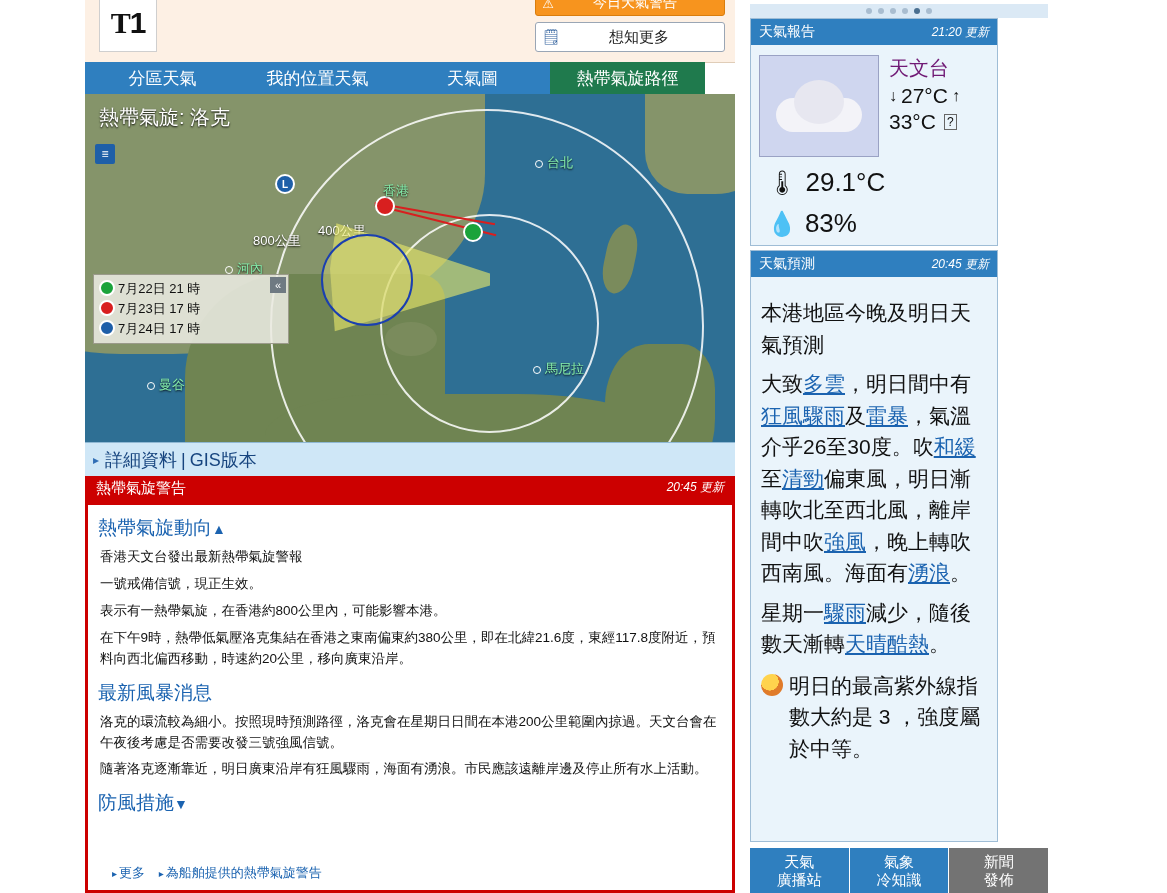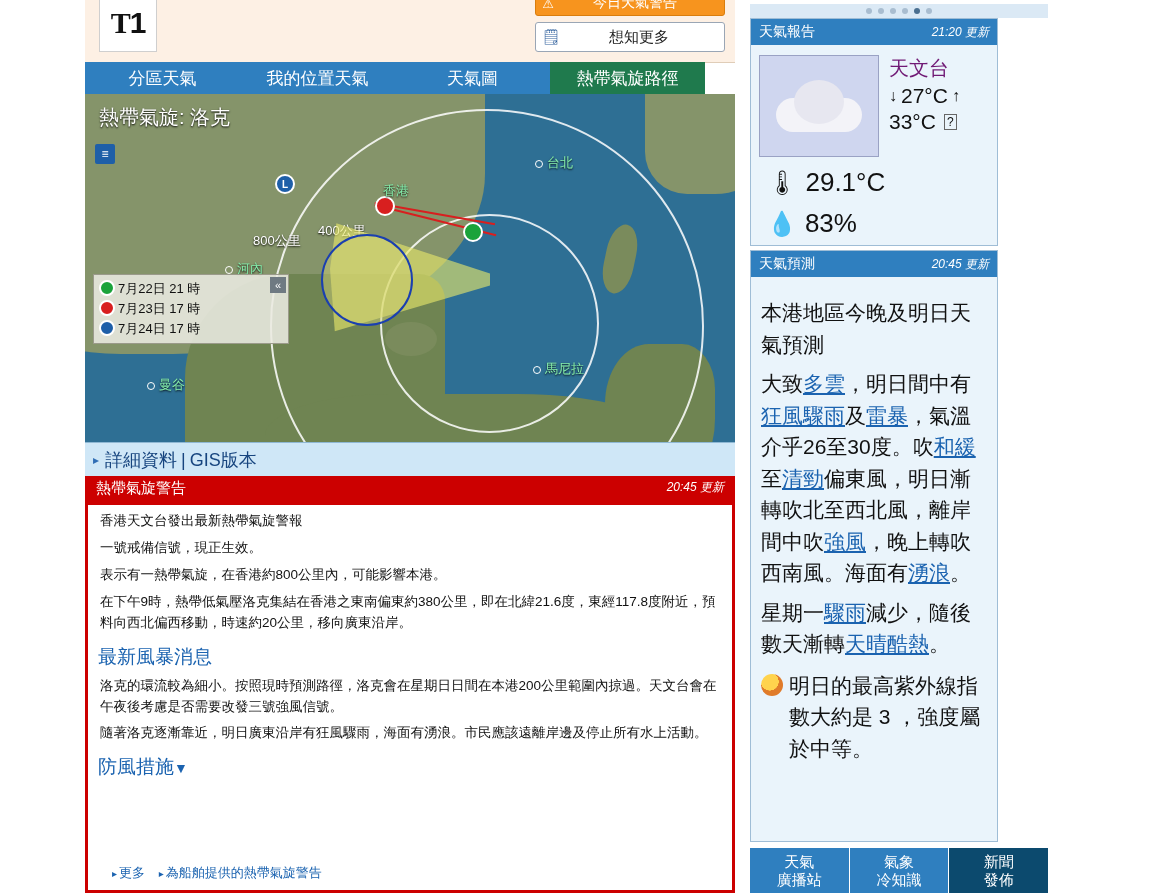--- a/index.html
+++ b/index.html
@@ -120,21 +120,21 @@
 
   #card-forecast{top:250px;height:592px;background:#eaf4fb;}
   .fc-body{padding:12px 10px;font-size:21px;line-height:1.5;color:#111;}
   .fc-body a{color:#1b63b0;text-decoration:underline;}
   .fc-p{margin:8px 0;}
   .uv-row{display:flex;gap:6px;margin-top:10px;}
   .uv-icon{width:22px;height:22px;border-radius:50%;background:radial-gradient(circle at 40% 35%,#ffd34d 0 45%,#e07b2a 46% 100%);flex:none;margin-top:4px;}
 
   #bottombar{position:absolute;left:0;top:848px;width:298px;height:45px;display:flex;}
   .bb{flex:1;background:#2f7fbf;color:#fff;display:flex;flex-direction:column;align-items:center;justify-content:center;font-size:15px;line-height:1.15;border-right:1px solid #fff;}
-  .bb.green{background:#0c4a6e;border-right:none;}
+  .bb.green{background:#737373;border-right:none;}
 </style>
 </head>
 <body>
 
 <div id="left">
 
   <div id="topstrip">
     <div class="signal-box">
       <span class="signal-glyph"><span class="t">T</span><span>1</span></span>
     </div>
@@ -211,20 +211,23 @@
     <span class="sep">|</span>
     <a href="#">GIS版本</a>
   </div>
 
   <div id="warnpanel">
     <div id="warnhead">
       <span class="ttl">熱帶氣旋警告</span>
       <span class="upd">20:45 更新</span>
     </div>
 
+    <div class="sect-title">
+      <span>熱帶氣旋動向</span><span class="tri">▲</span>
+    </div>
     <div class="para">香港天文台發出最新熱帶氣旋警報</div>
     <div class="para">一號戒備信號，現正生效。</div>
     <div class="para">表示有一熱帶氣旋，在香港約800公里內，可能影響本港。</div>
     <div class="para">在下午9時，熱帶低氣壓洛克集結在香港之東南偏東約380公里，即在北緯21.6度，東經117.8度附近，預料向西北偏西移動，時速約20公里，移向廣東沿岸。</div>
 
     <div class="sect-title"><span>最新風暴消息</span></div>
     <div class="para">洛克的環流較為細小。按照現時預測路徑，洛克會在星期日日間在本港200公里範圍內掠過。天文台會在午夜後考慮是否需要改發三號強風信號。</div>
     <div class="para">隨著洛克逐漸靠近，明日廣東沿岸有狂風驟雨，海面有湧浪。市民應該遠離岸邊及停止所有水上活動。</div>
 
     <div class="sect-title">

